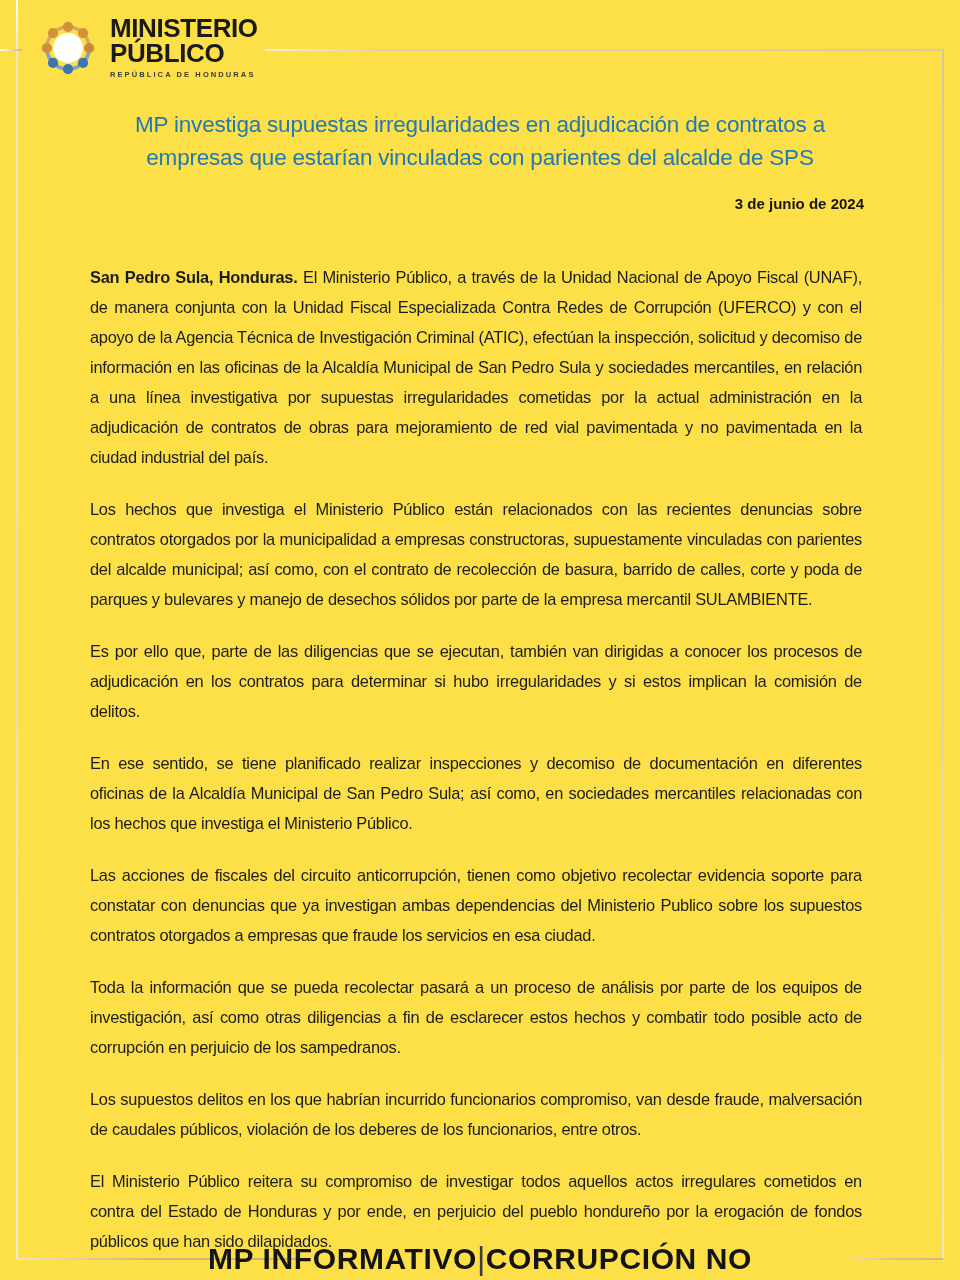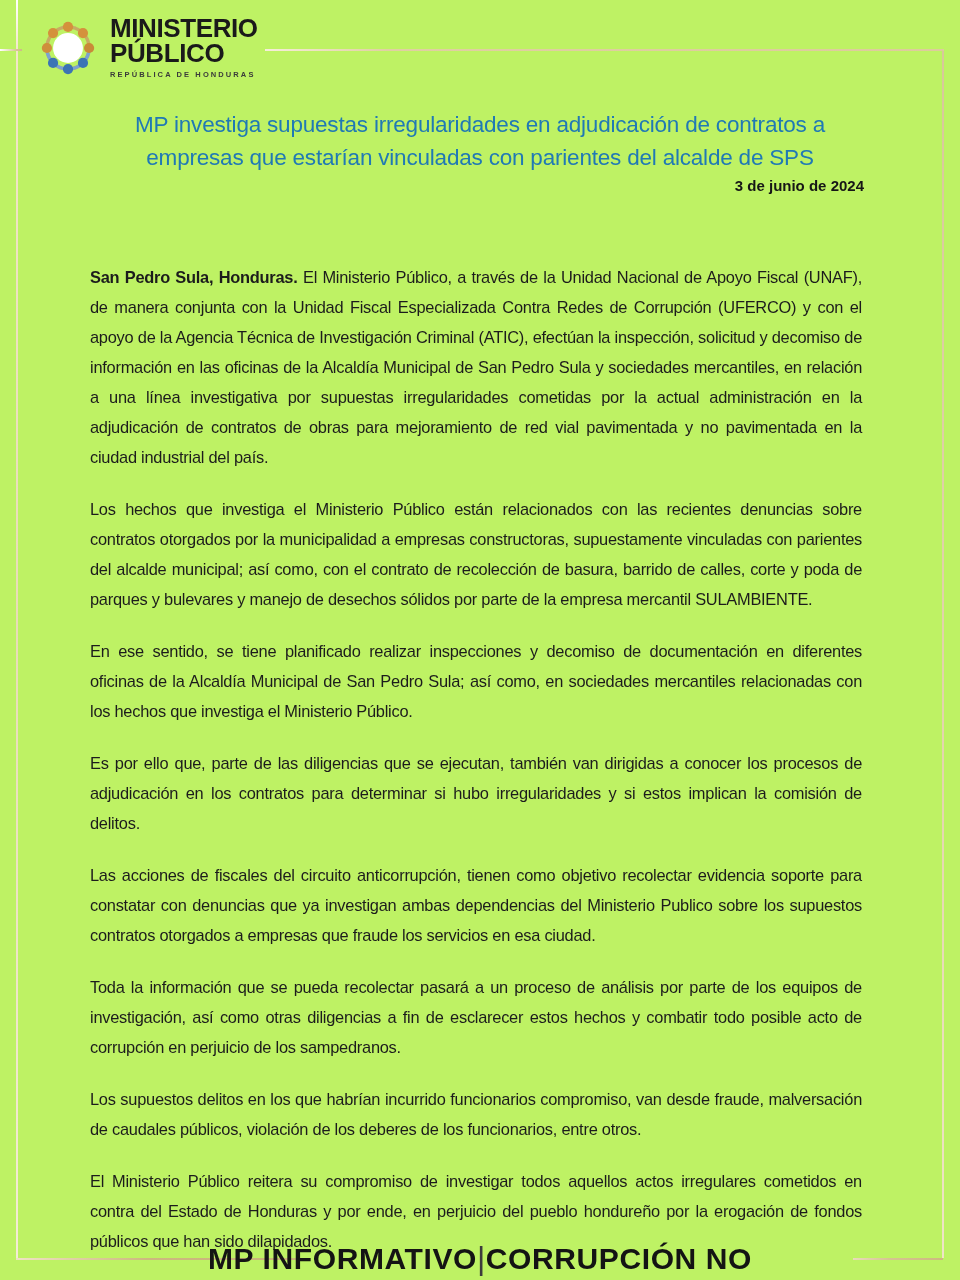--- a/index.html
+++ b/index.html
@@ -4,21 +4,21 @@
 <style>
   html, body {
     margin: 0;
     padding: 0;
     background: #ffffff;
   }
   .page {
     position: relative;
     width: 960px;
     height: 1280px;
-    background: #bef264;
+    background: #fde047;
     font-family: "Liberation Sans", sans-serif;
     overflow: hidden;
     box-sizing: border-box;
   }
 
   
   .frame-left {
     position: absolute;
     left: 16px;
     top: 0;
@@ -111,21 +111,21 @@
     font-family: "Liberation Sans", sans-serif;
     font-weight: normal;
     font-size: 22.5px;
     line-height: 33px;
     color: #2079b5;
     letter-spacing: -0.2px;
   }
 
   .dateline {
     position: absolute;
-    top: 177px;
+    top: 195px;
     left: 88px;
     width: 776px;
     text-align: right;
     font-family: "Liberation Sans", sans-serif;
     font-weight: bold;
     font-size: 15px;
     color: #161616;
   }
 
   
@@ -215,22 +215,22 @@
     </div>
   </div>
 
   <div class="title">MP investiga supuestas irregularidades en adjudicación de contratos a empresas que estarían vinculadas con parientes del alcalde de SPS</div>
 
   <div class="dateline">3 de junio de 2024</div>
 
   <div class="body-copy" id="article-body">
       <p><b>San Pedro Sula, Honduras.</b> El Ministerio Público, a través de la Unidad Nacional de Apoyo Fiscal (UNAF), de manera conjunta con la Unidad Fiscal Especializada Contra Redes de Corrupción (UFERCO) y con el apoyo de la Agencia Técnica de Investigación Criminal (ATIC), efectúan la inspección, solicitud y decomiso de información en las oficinas de la Alcaldía Municipal de San Pedro Sula y sociedades mercantiles, en relación a una línea investigativa por supuestas irregularidades cometidas por la actual administración en la adjudicación de contratos de obras para mejoramiento de red vial pavimentada y no pavimentada en la ciudad industrial del país.</p>
       <p>Los hechos que investiga el Ministerio Público están relacionados con las recientes denuncias sobre contratos otorgados por la municipalidad a empresas constructoras, supuestamente vinculadas con parientes del alcalde municipal; así como, con el contrato de recolección de basura, barrido de calles, corte y poda de parques y bulevares y manejo de desechos sólidos por parte de la empresa mercantil SULAMBIENTE.</p>
+      <p>Es por ello que, parte de las diligencias que se ejecutan, también van dirigidas a conocer los procesos de adjudicación en los contratos para determinar si hubo irregularidades y si estos implican la comisión de delitos.</p>
       <p>En ese sentido, se tiene planificado realizar inspecciones y decomiso de documentación en diferentes oficinas de la Alcaldía Municipal de San Pedro Sula; así como, en sociedades mercantiles relacionadas con los hechos que investiga el Ministerio Público.</p>
-      <p>Es por ello que, parte de las diligencias que se ejecutan, también van dirigidas a conocer los procesos de adjudicación en los contratos para determinar si hubo irregularidades y si estos implican la comisión de delitos.</p>
       <p>Las acciones de fiscales del circuito anticorrupción, tienen como objetivo recolectar evidencia soporte para constatar con denuncias que ya investigan ambas dependencias del Ministerio Publico sobre los supuestos contratos otorgados a empresas que fraude los servicios en esa ciudad.</p>
       <p>Toda la información que se pueda recolectar pasará a un proceso de análisis por parte de los equipos de investigación, así como otras diligencias a fin de esclarecer estos hechos y combatir todo posible acto de corrupción en perjuicio de los sampedranos.</p>
       <p>Los supuestos delitos en los que habrían incurrido funcionarios compromiso, van desde fraude, malversación de caudales públicos, violación de los deberes de los funcionarios, entre otros.</p>
       <p>El Ministerio Público reitera su compromiso de investigar todos aquellos actos irregulares cometidos en contra del Estado de Honduras y por ende, en perjuicio del pueblo hondureño por la erogación de fondos públicos que han sido dilapidados.</p>
     </div>
 
   <div class="footer">
     <span>MP INFORMATIVO</span>
     <span class="sep">|</span>
     <span>CORRUPCIÓN NO</span>

